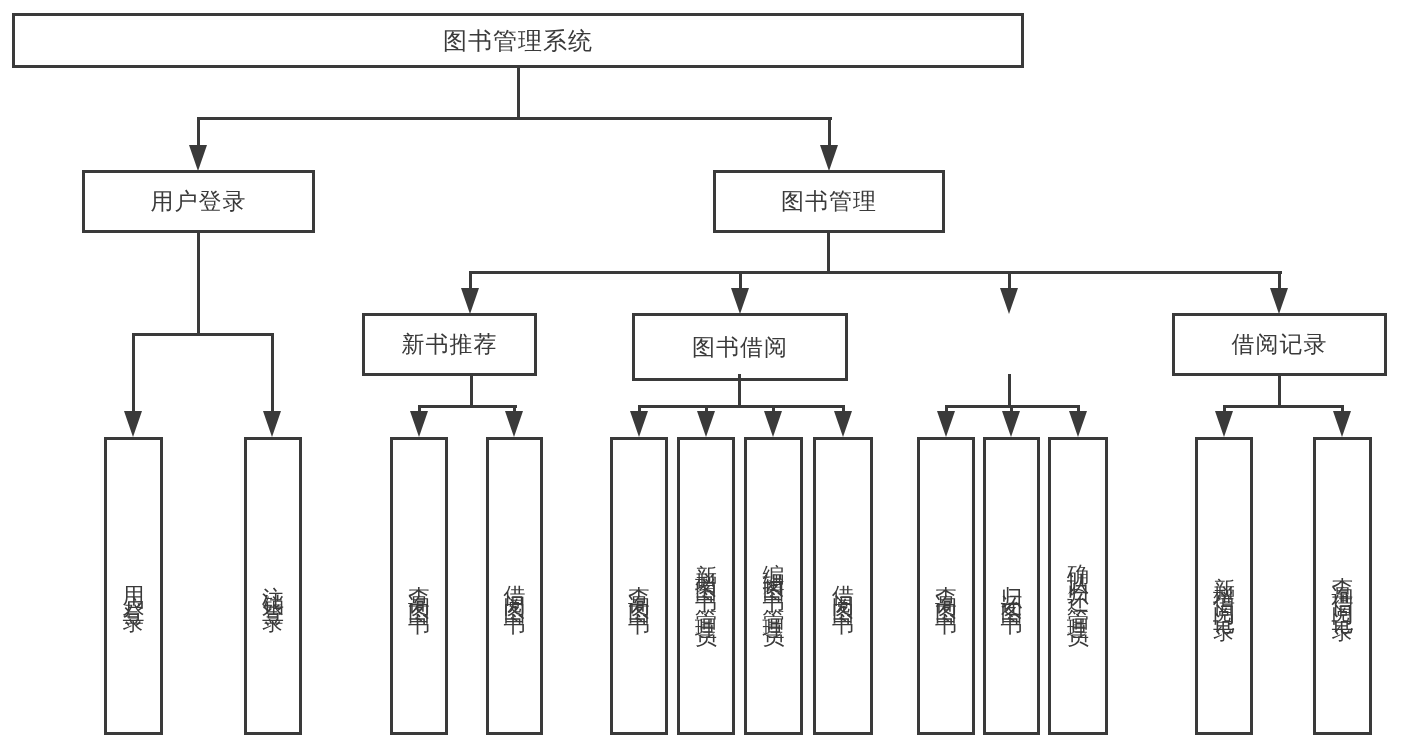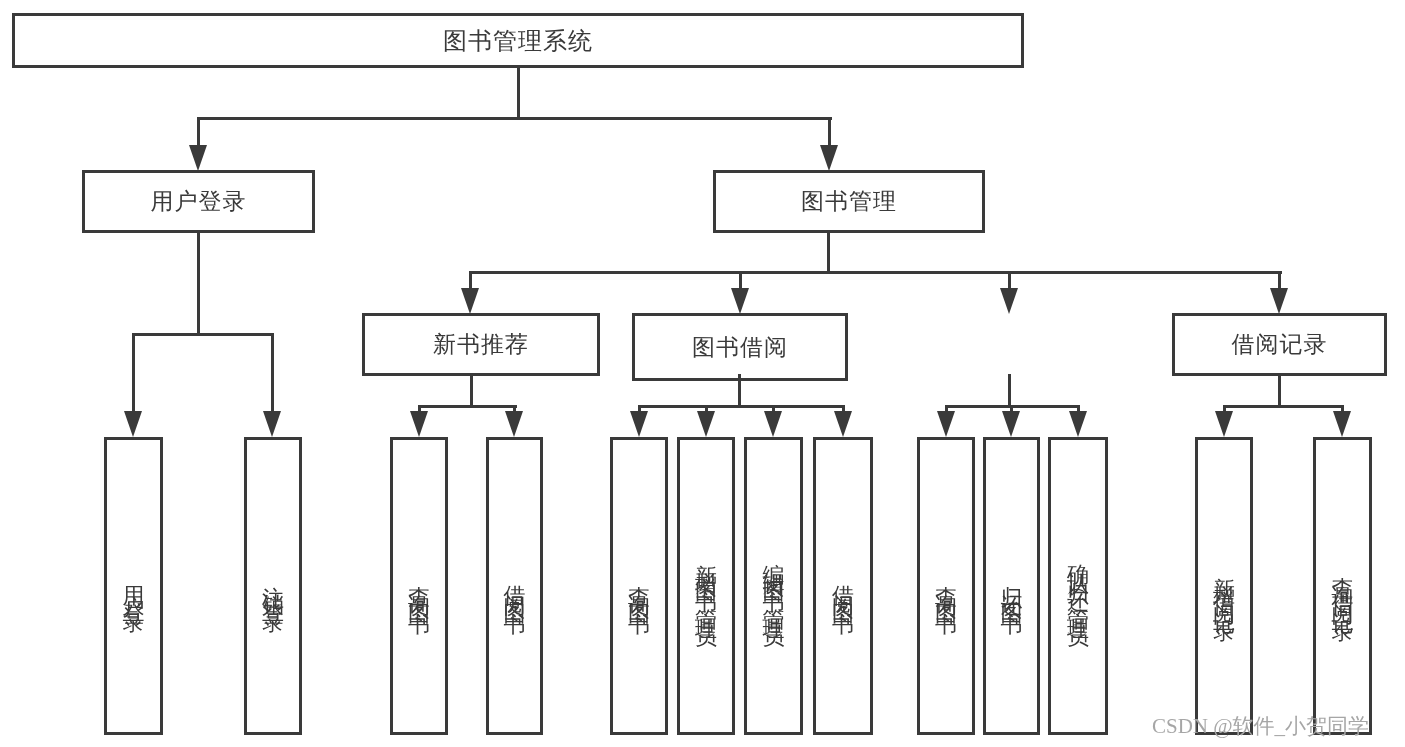--- a/index.html
+++ b/index.html
@@ -7,21 +7,21 @@
     --text:#3a3a3a;
     --wm:#a6a6a6;
     --bg:#ffffff;
   }
   html,body{margin:0;padding:0;background:var(--bg);}
   #canvas{
     position:relative;
     width:1405px;height:747px;
     background:var(--bg);
     overflow:hidden;
-    font-family:Liberation Serif, serif;
+    font-family:Liberation Sans, sans-serif;
     color:var(--text);
   }
   .box{
     position:absolute;
     box-sizing:border-box;
     border:3px solid var(--line);
     background:var(--bg);
     display:flex;align-items:center;justify-content:center;
     text-align:center;
   }
@@ -60,21 +60,21 @@
   <div class="v" style="left:517px;top:66px;width:3px;height:53px"></div>
   <div class="h" style="left:197px;top:117px;width:635px;height:3px"></div>
   <div class="v" style="left:197px;top:118px;width:3px;height:30px"></div>
   <div class="ah" style="left:189px;top:145px"></div>
   <div class="v" style="left:828px;top:118px;width:3px;height:30px"></div>
   <div class="ah" style="left:820px;top:145px"></div>
 
   <div class="box" style="left:82px;top:170px;width:233px;height:63px">
     <span class="hlabel">用户登录</span>
   </div>
-  <div class="box" style="left:713px;top:170px;width:272px;height:63px">
+  <div class="box" style="left:713px;top:170px;width:232px;height:63px">
     <span class="hlabel">图书管理</span>
   </div>
 
   <div class="v" style="left:197px;top:231px;width:3px;height:105px"></div>
   <div class="h" style="left:132px;top:333px;width:142px;height:3px"></div>
   <div class="v" style="left:132px;top:334px;width:3px;height:78px"></div>
   <div class="ah" style="left:124px;top:411px"></div>
   <div class="v" style="left:271px;top:334px;width:3px;height:78px"></div>
   <div class="ah" style="left:263px;top:411px"></div>
 
@@ -82,21 +82,21 @@
   <div class="h" style="left:469px;top:271px;width:813px;height:3px"></div>
   <div class="v" style="left:469px;top:272px;width:3px;height:17px"></div>
   <div class="ah" style="left:461px;top:288px"></div>
   <div class="v" style="left:739px;top:272px;width:3px;height:17px"></div>
   <div class="ah" style="left:731px;top:288px"></div>
   <div class="v" style="left:1008px;top:272px;width:3px;height:17px"></div>
   <div class="ah" style="left:1000px;top:288px"></div>
   <div class="v" style="left:1278px;top:272px;width:3px;height:17px"></div>
   <div class="ah" style="left:1270px;top:288px"></div>
 
-  <div class="box" style="left:362px;top:313px;width:238px;height:63px">
+  <div class="box" style="left:362px;top:313px;width:175px;height:63px">
     <span class="hlabel">新书推荐</span>
   </div>
   <div class="box" style="left:632px;top:313px;width:216px;height:68px">
     <span class="hlabel">图书借阅</span>
   </div>
   <div class="box" style="left:1172px;top:313px;width:215px;height:63px">
     <span class="hlabel">借阅记录</span>
   </div>
 
   <div class="v" style="left:470px;top:374px;width:3px;height:34px"></div>
@@ -170,15 +170,14 @@
     <span class="vlabel">确认归还（管理员）</span>
   </div>
 
   <div class="box leaf" style="left:1195px;top:437px;width:58px;height:298px">
     <span class="vlabel">新增借阅记录</span>
   </div>
   <div class="box leaf" style="left:1313px;top:437px;width:59px;height:298px">
     <span class="vlabel">查询借阅记录</span>
   </div>
 
-  <div class="watermark" style="left:1152px;top:712px">CSDN @软件_小贺同学</div>
 
 </div>
 
 </body></html>

